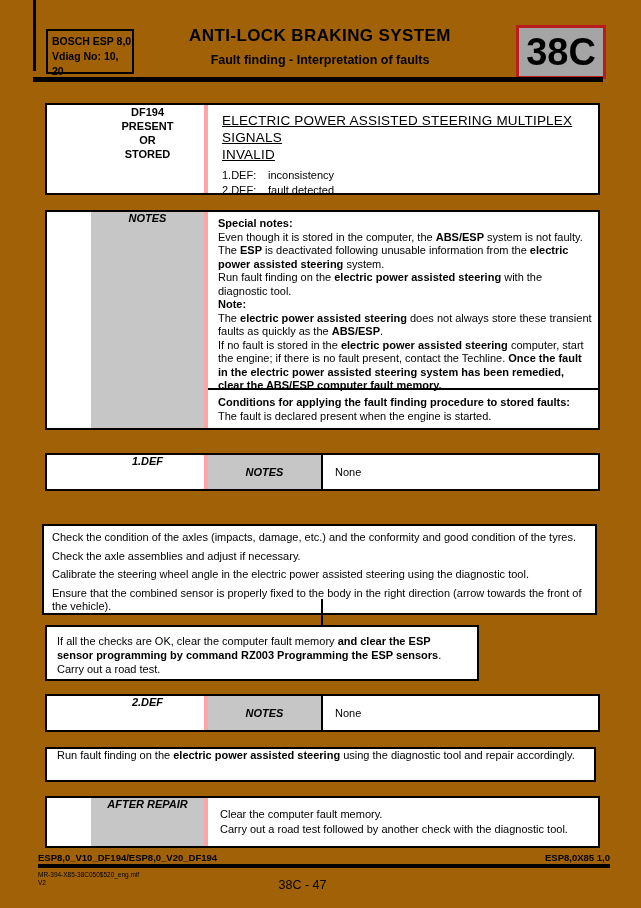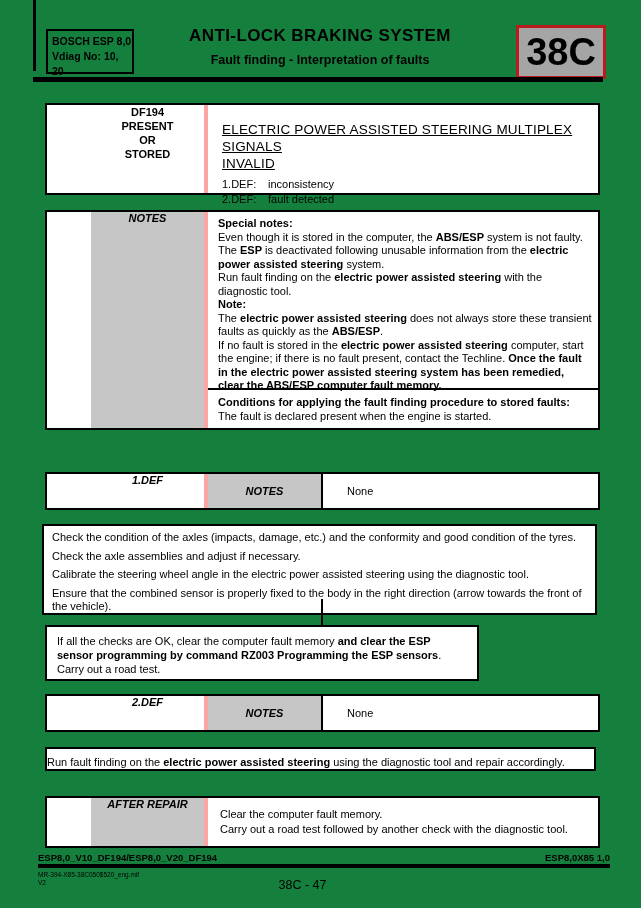--- a/index.html
+++ b/index.html
@@ -1,16 +1,16 @@
 <!DOCTYPE html>
 <html><head>
 <meta charset="utf-8">
 <style>
   html,body{margin:0;padding:0;background:#fff;}
-  .page{position:relative;width:641px;height:908px;background:#15803d;
+  .page{position:relative;width:641px;height:908px;background:#a16207;
         font-family:"Liberation Sans", sans-serif;color:#000;overflow:hidden;}
   b{font-weight:bold;}
   .para{margin:0;}
 
   
   .corner-mark{position:absolute;left:33px;top:0;width:3px;height:71px;background:#000;}
   .header-box{position:absolute;left:46px;top:29px;width:80px;height:38px;border:2px solid #000;
               font-size:10.5px;font-weight:bold;line-height:15px;padding:3px 0 0 4px;}
   .header-center{position:absolute;left:135px;top:26px;width:370px;text-align:center;}
   .header-title{font-size:17px;font-weight:bold;letter-spacing:.4px;}
@@ -24,49 +24,49 @@
   .tbl{position:absolute;border:2px solid #000;display:flex;background:#fff;}
   .cell-l{width:113px;border-right:4px solid #fca5a5;display:flex;
           justify-content:center;text-align:center;flex-shrink:0;margin-left:44px;}
   .gray{background:#c6c6c6;}
   .lbl{font-size:11px;font-weight:bold;font-style:italic;}
   .box{position:absolute;border:2px solid #000;background:#fff;font-size:11px;line-height:13.5px;}
 
   
   .df194{left:45px;top:103px;width:551px;height:88px;}
   .status-lines{font-size:11px;font-weight:bold;line-height:14px;}
-  .df-right{flex:1;padding:16px 8px 0 14px;}
+  .df-right{flex:1;padding:7px 8px 0 14px;}
   .df-heading{font-size:13.5px;text-decoration:underline;line-height:17px;letter-spacing:.2px;}
   .df-list{margin-top:5px;font-size:11px;line-height:15px;}
   .def-label{display:inline-block;width:46px;}
 
   
   .notes-tbl{left:45px;top:210px;width:551px;height:216px;}
   .notes-right{flex:1;display:flex;flex-direction:column;}
   .notes-cell{height:171px;border-bottom:2px solid #000;padding:5px 6px 0 10px;
               font-size:11px;line-height:13.5px;}
   .cond-cell{flex:1;padding:5px 6px 0 10px;font-size:11px;line-height:14px;}
 
   
-  .def-row{left:45px;top:472px;width:551px;height:34px;}
+  .def-row{left:45px;top:453px;width:551px;height:34px;}
   .def-row2{top:694px;}
   .cell-m{width:113px;border-right:2px solid #000;display:flex;align-items:center;
           justify-content:center;flex-shrink:0;}
-  .cell-r{flex:1;display:flex;align-items:center;padding-left:24px;font-size:11px;}
+  .cell-r{flex:1;display:flex;align-items:center;padding-left:12px;font-size:11px;}
 
   
   .checks{left:42px;top:524px;width:555px;height:91px;padding:5px 8px;box-sizing:border-box;}
   .checks .para{margin-bottom:5px;}
 
   .connector{position:absolute;left:321px;top:599px;width:2px;height:26px;background:#000;}
 
   .ifok{left:45px;top:625px;width:434px;height:56px;padding:7px 8px 0 10px;box-sizing:border-box;line-height:14px;}
 
-  .run{left:45px;top:747px;width:551px;height:24px;display:flex;align-items:flex-end;
-       box-sizing:border-box;}
+  .run{left:45px;top:747px;width:551px;height:35px;display:flex;align-items:flex-start;
+       padding-left:10px;box-sizing:border-box;}
 
   
   .after{left:45px;top:796px;width:551px;height:48px;}
   .after-right{flex:1;display:flex;flex-direction:column;justify-content:center;
                padding-left:12px;font-size:11px;line-height:15px;}
 
   
   .footer-left-code{position:absolute;left:38px;top:852px;font-size:9.5px;font-weight:bold;}
   .footer-right-code{position:absolute;right:31px;top:852px;font-size:9.5px;font-weight:bold;}
   .footer-rule{position:absolute;left:38px;top:864px;width:572px;height:4px;background:#000;}

